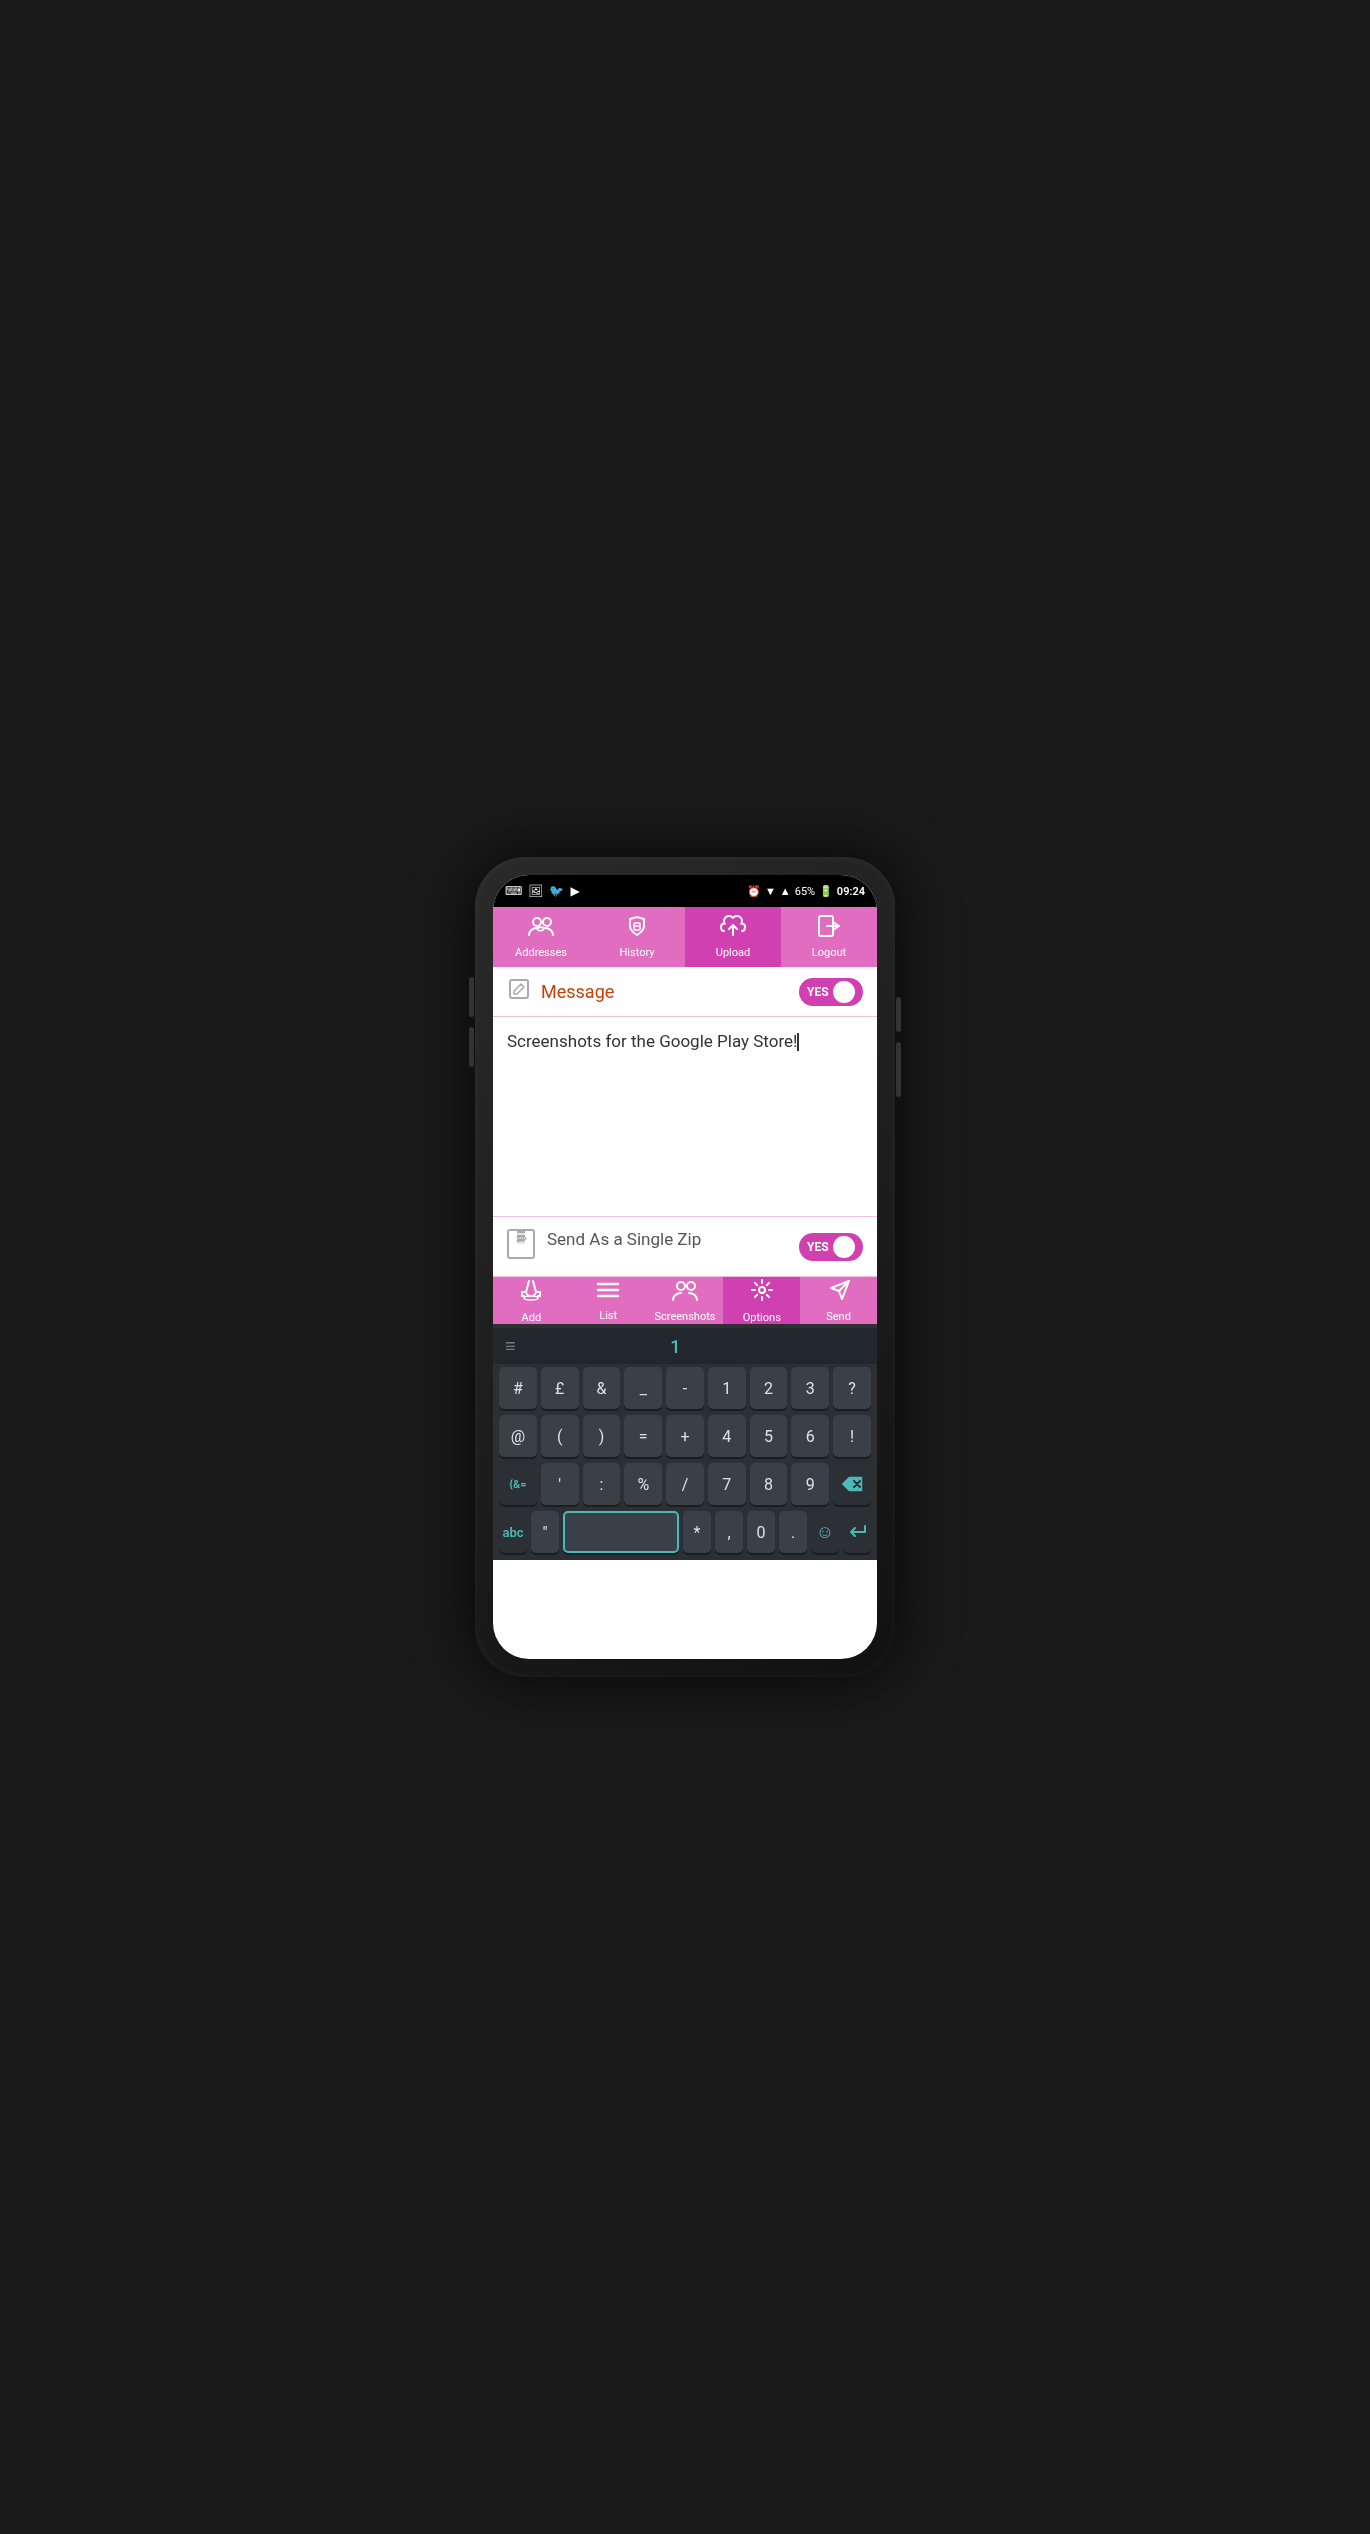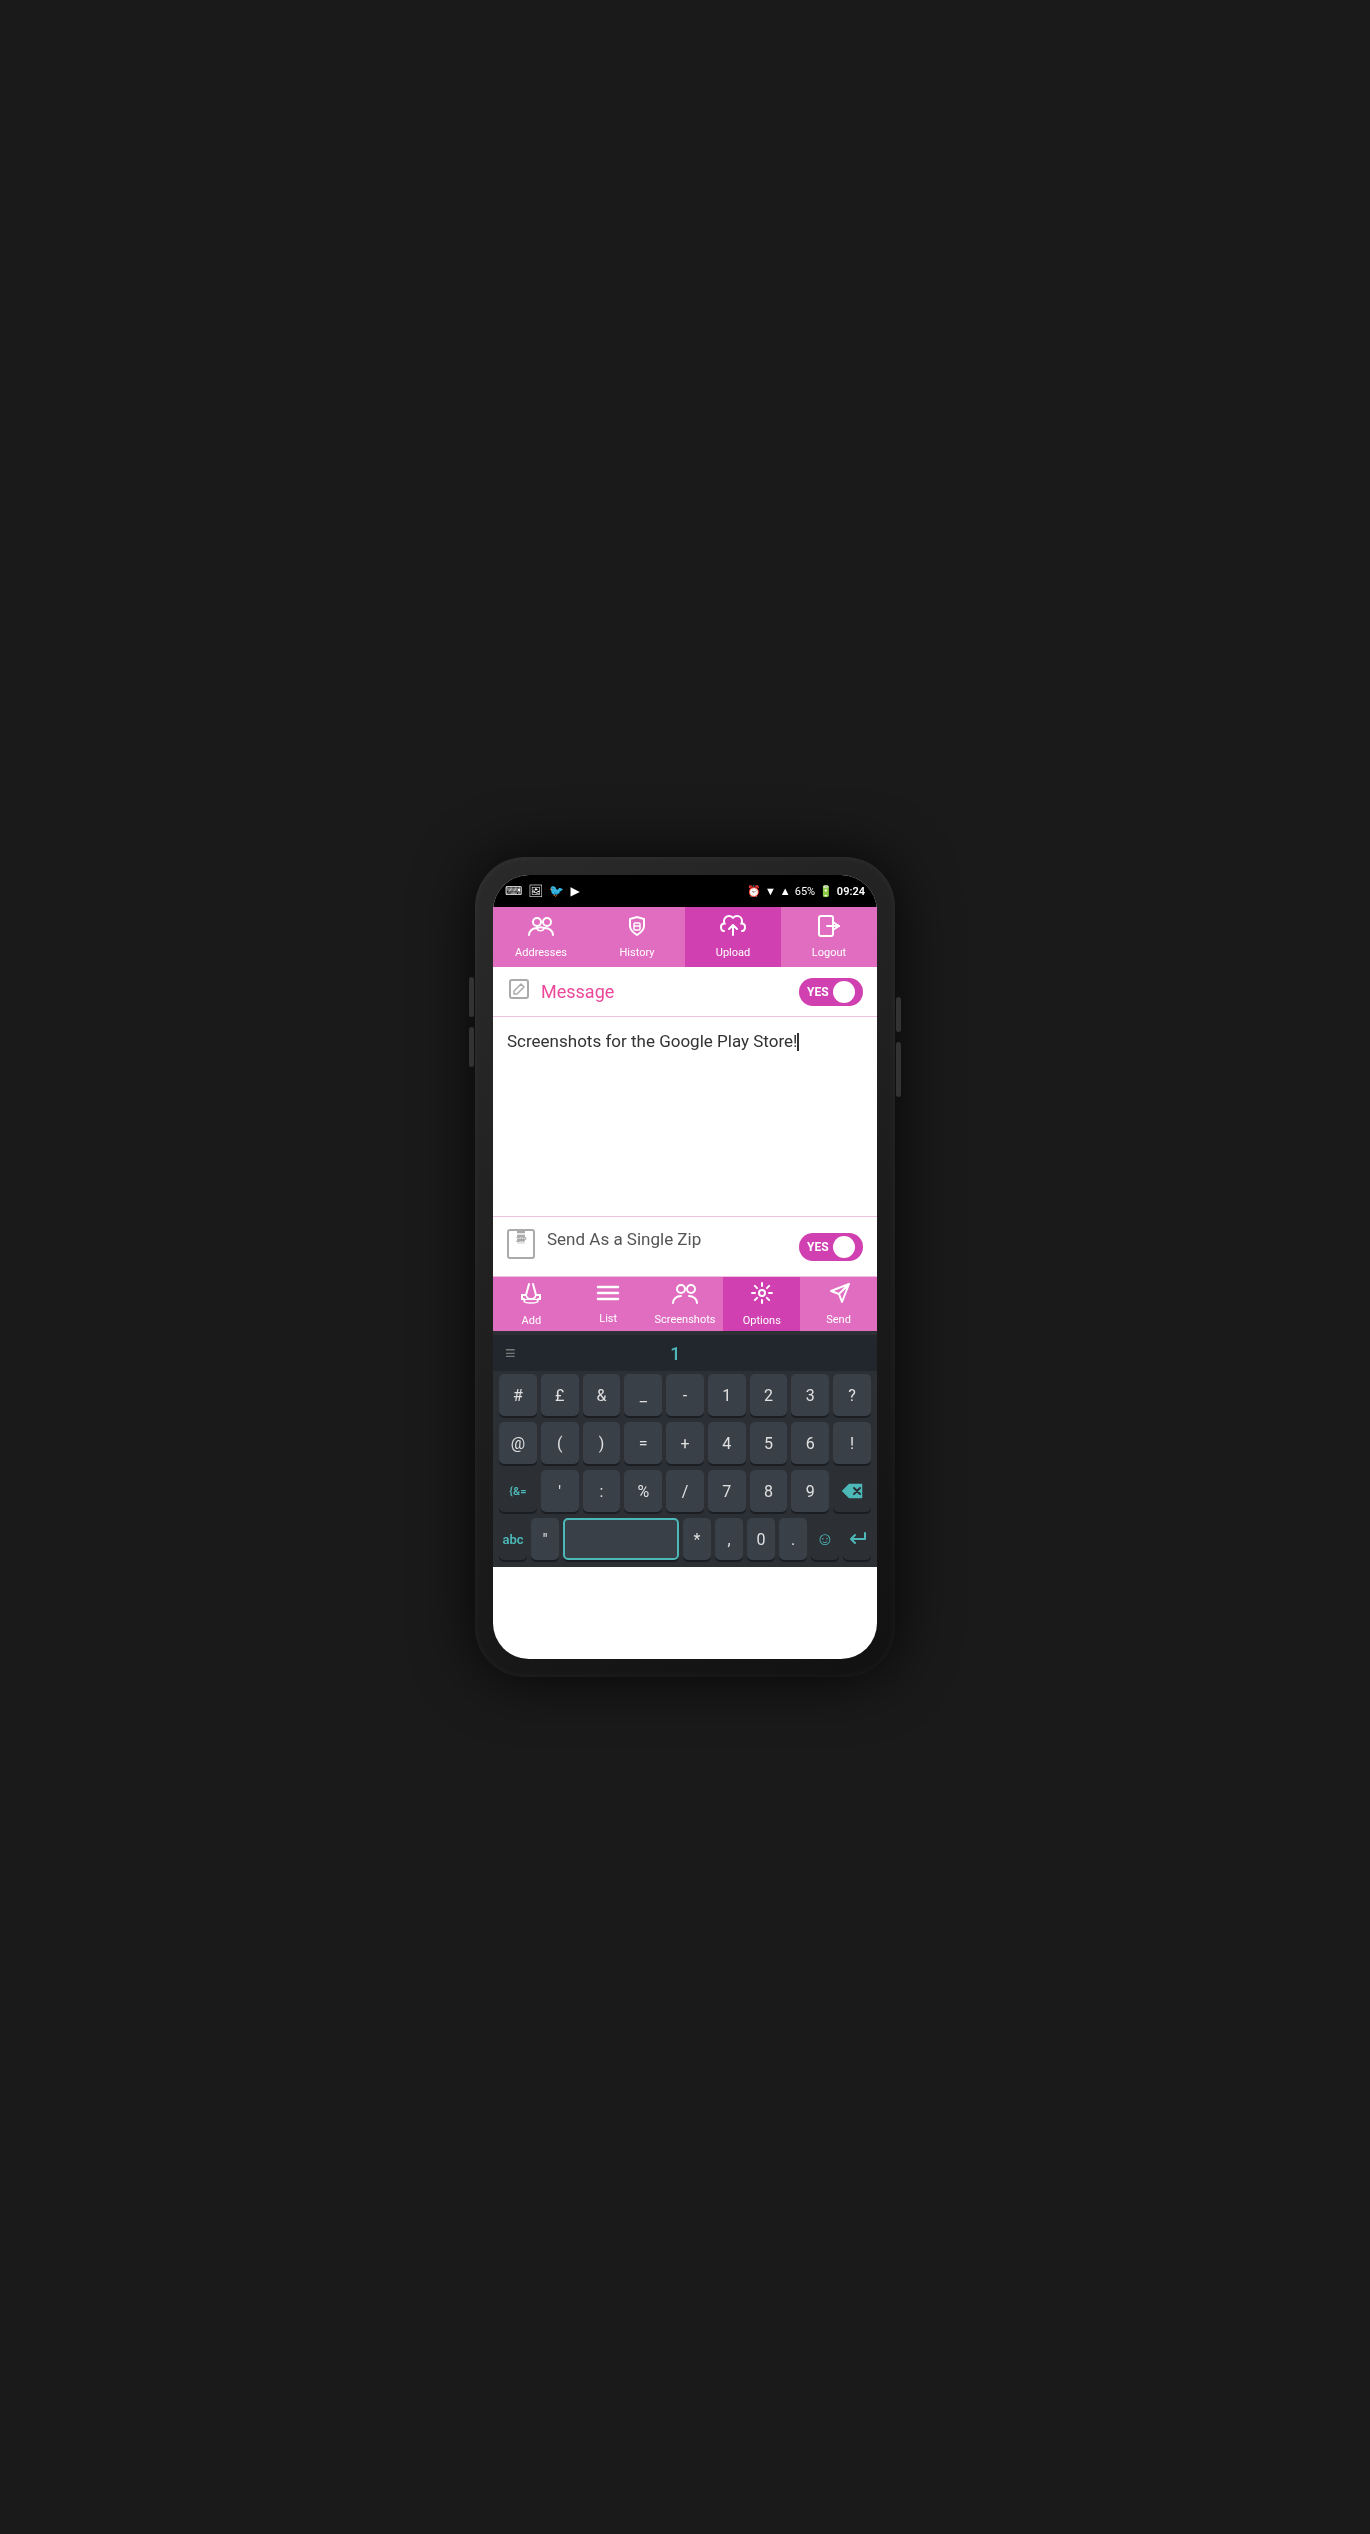--- a/index.html
+++ b/index.html
@@ -112,21 +112,21 @@
     
     .section-header {
       display: flex;
       align-items: center;
       justify-content: space-between;
       padding: 10px 14px;
       border-bottom: 1px solid #f0c0e0;
       background: #fff;
     }
     .section-header-left { display: flex; align-items: center; gap: 10px; }
-    .section-title { font-size: 18px; color: #ec4899; font-weight: 400; }
+    .section-title { font-size: 18px; color: #c2410c; font-weight: 400; }
     .section-icon { font-size: 22px; color: #999; }
     
     .toggle {
       display: flex;
       align-items: center;
       gap: 0;
       background: #d040b0;
       border-radius: 16px;
       padding: 3px 4px 3px 8px;
       min-width: 64px;
@@ -159,21 +159,21 @@
       background: #fff;
       border-bottom: 1px solid #f0c0e0;
     }
     .zip-left { display: flex; align-items: flex-start; gap: 12px; }
     .zip-icon { font-size: 22px; color: #999; }
     .zip-title { font-size: 17px; color: #555; }
     
     .bottom-toolbar {
       display: flex;
       background: #e06dc0;
-      height: 54px;
+      height: 47px;
     }
     .toolbar-btn {
       flex: 1;
       display: flex;
       flex-direction: column;
       align-items: center;
       justify-content: center;
       gap: 4px;
       color: #fff;
       font-size: 11px;

